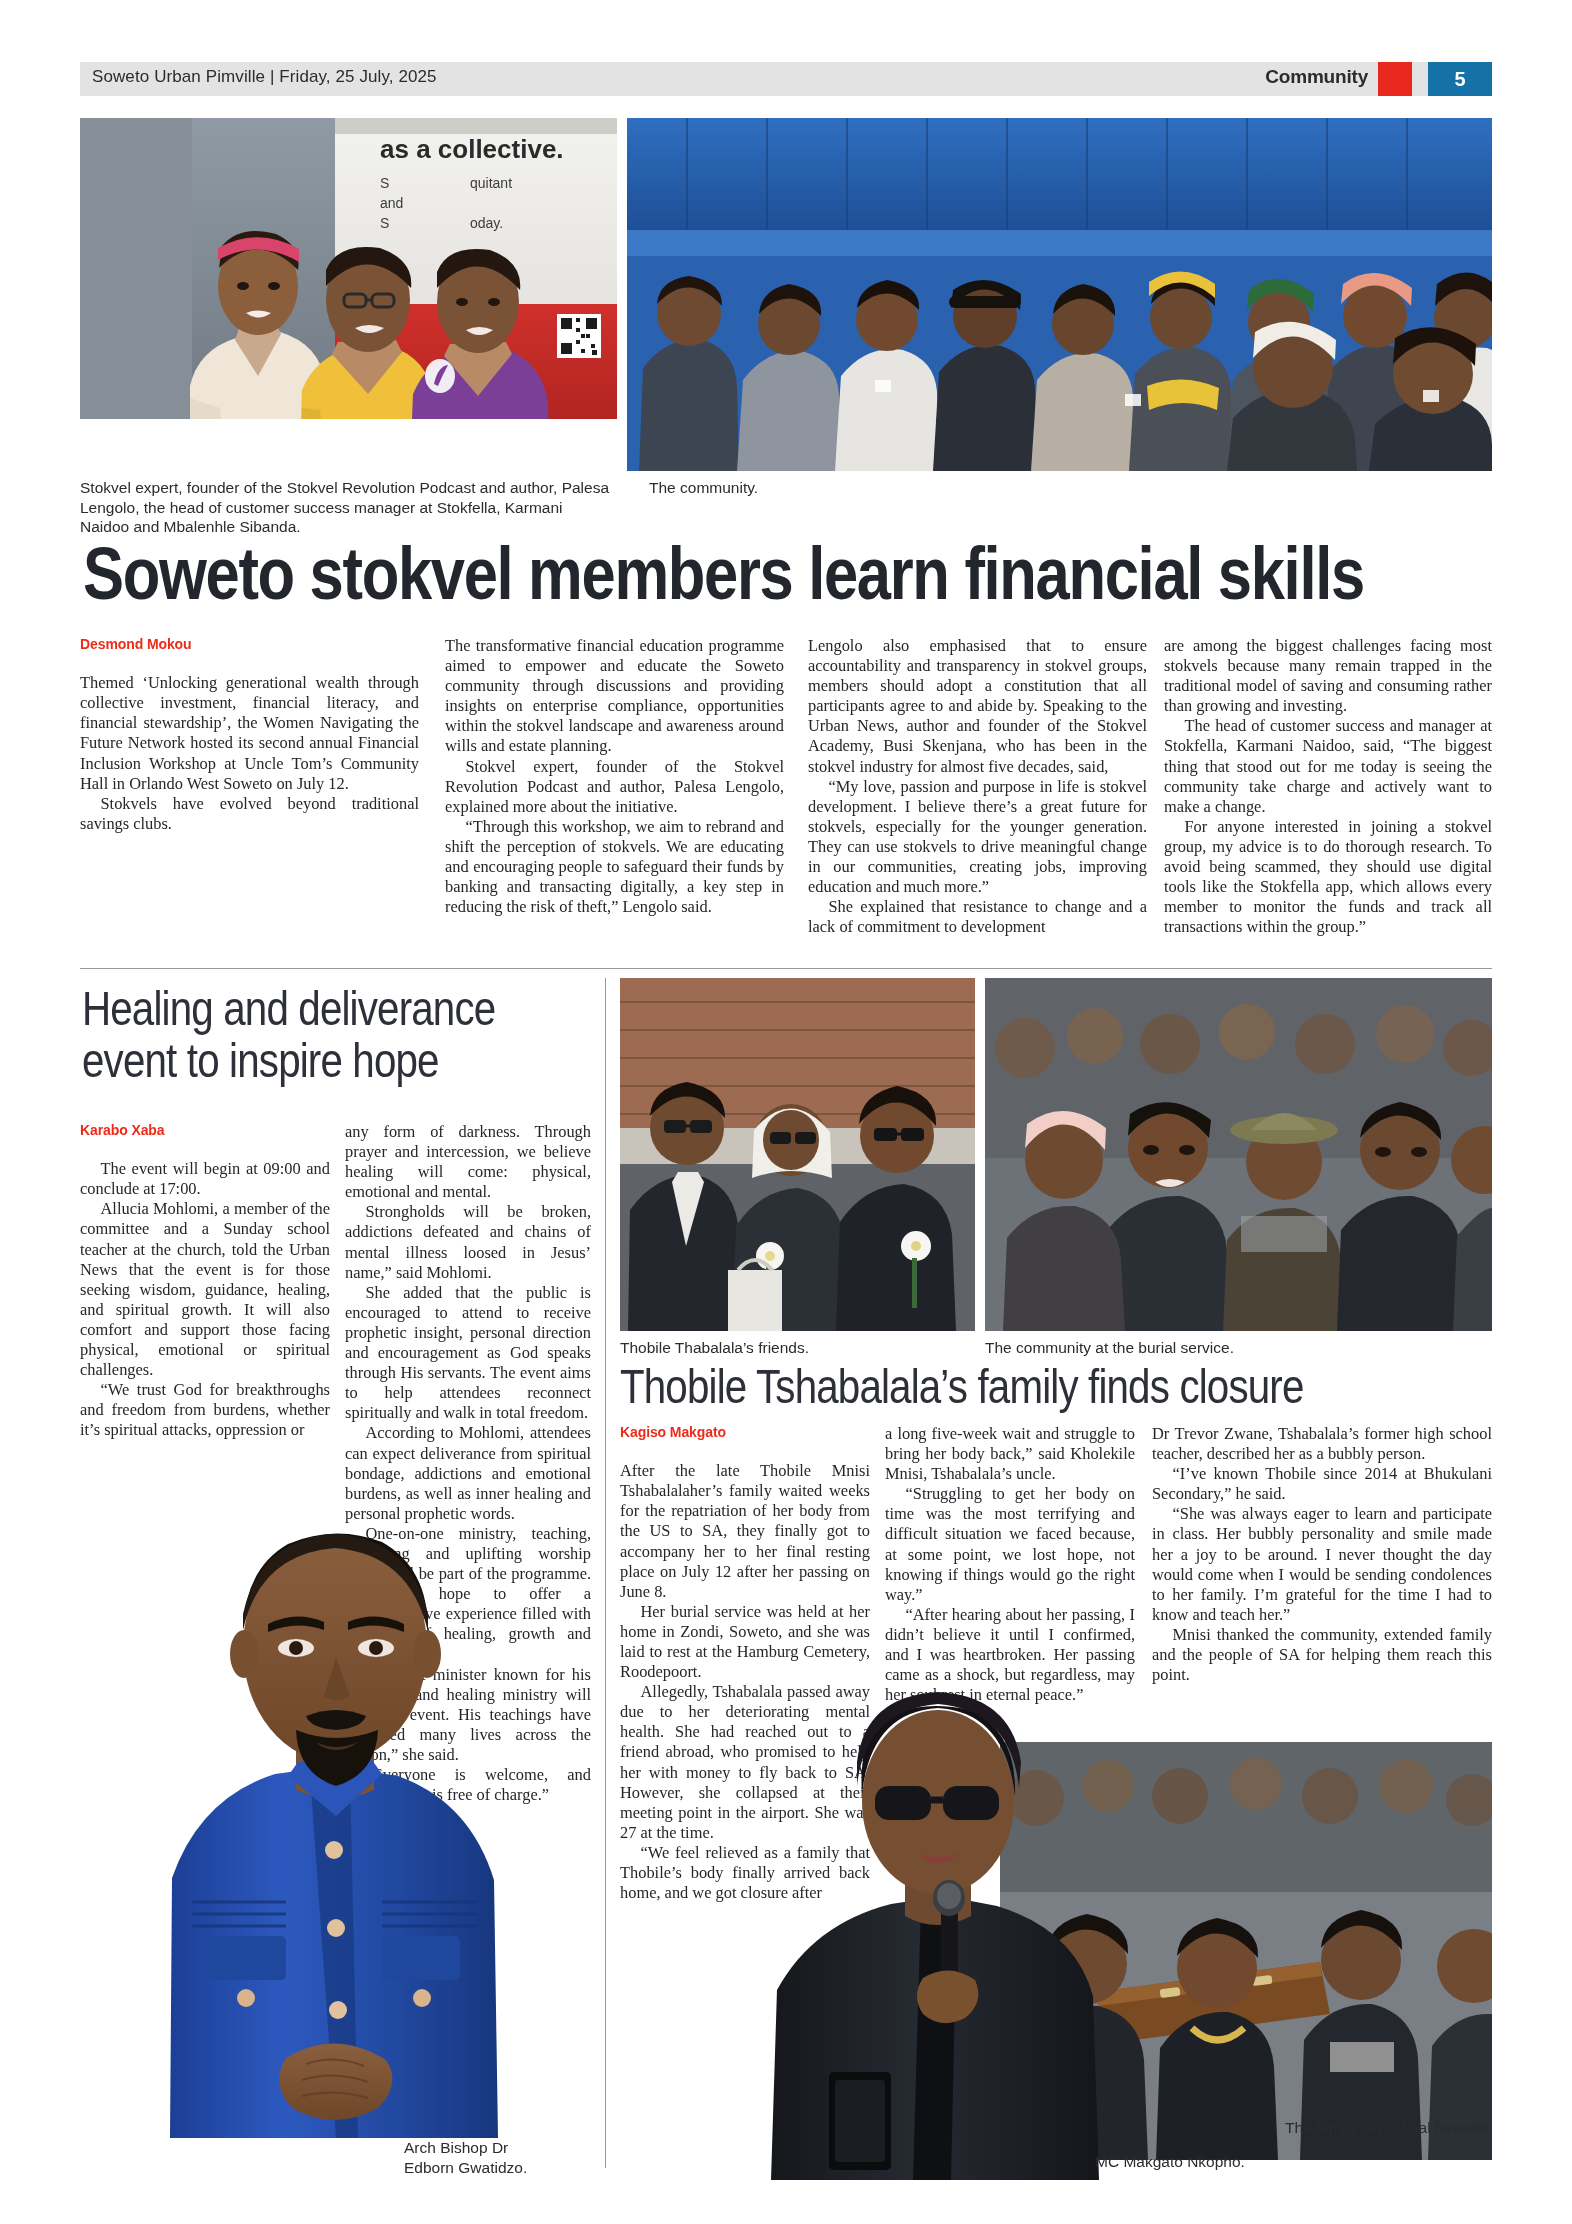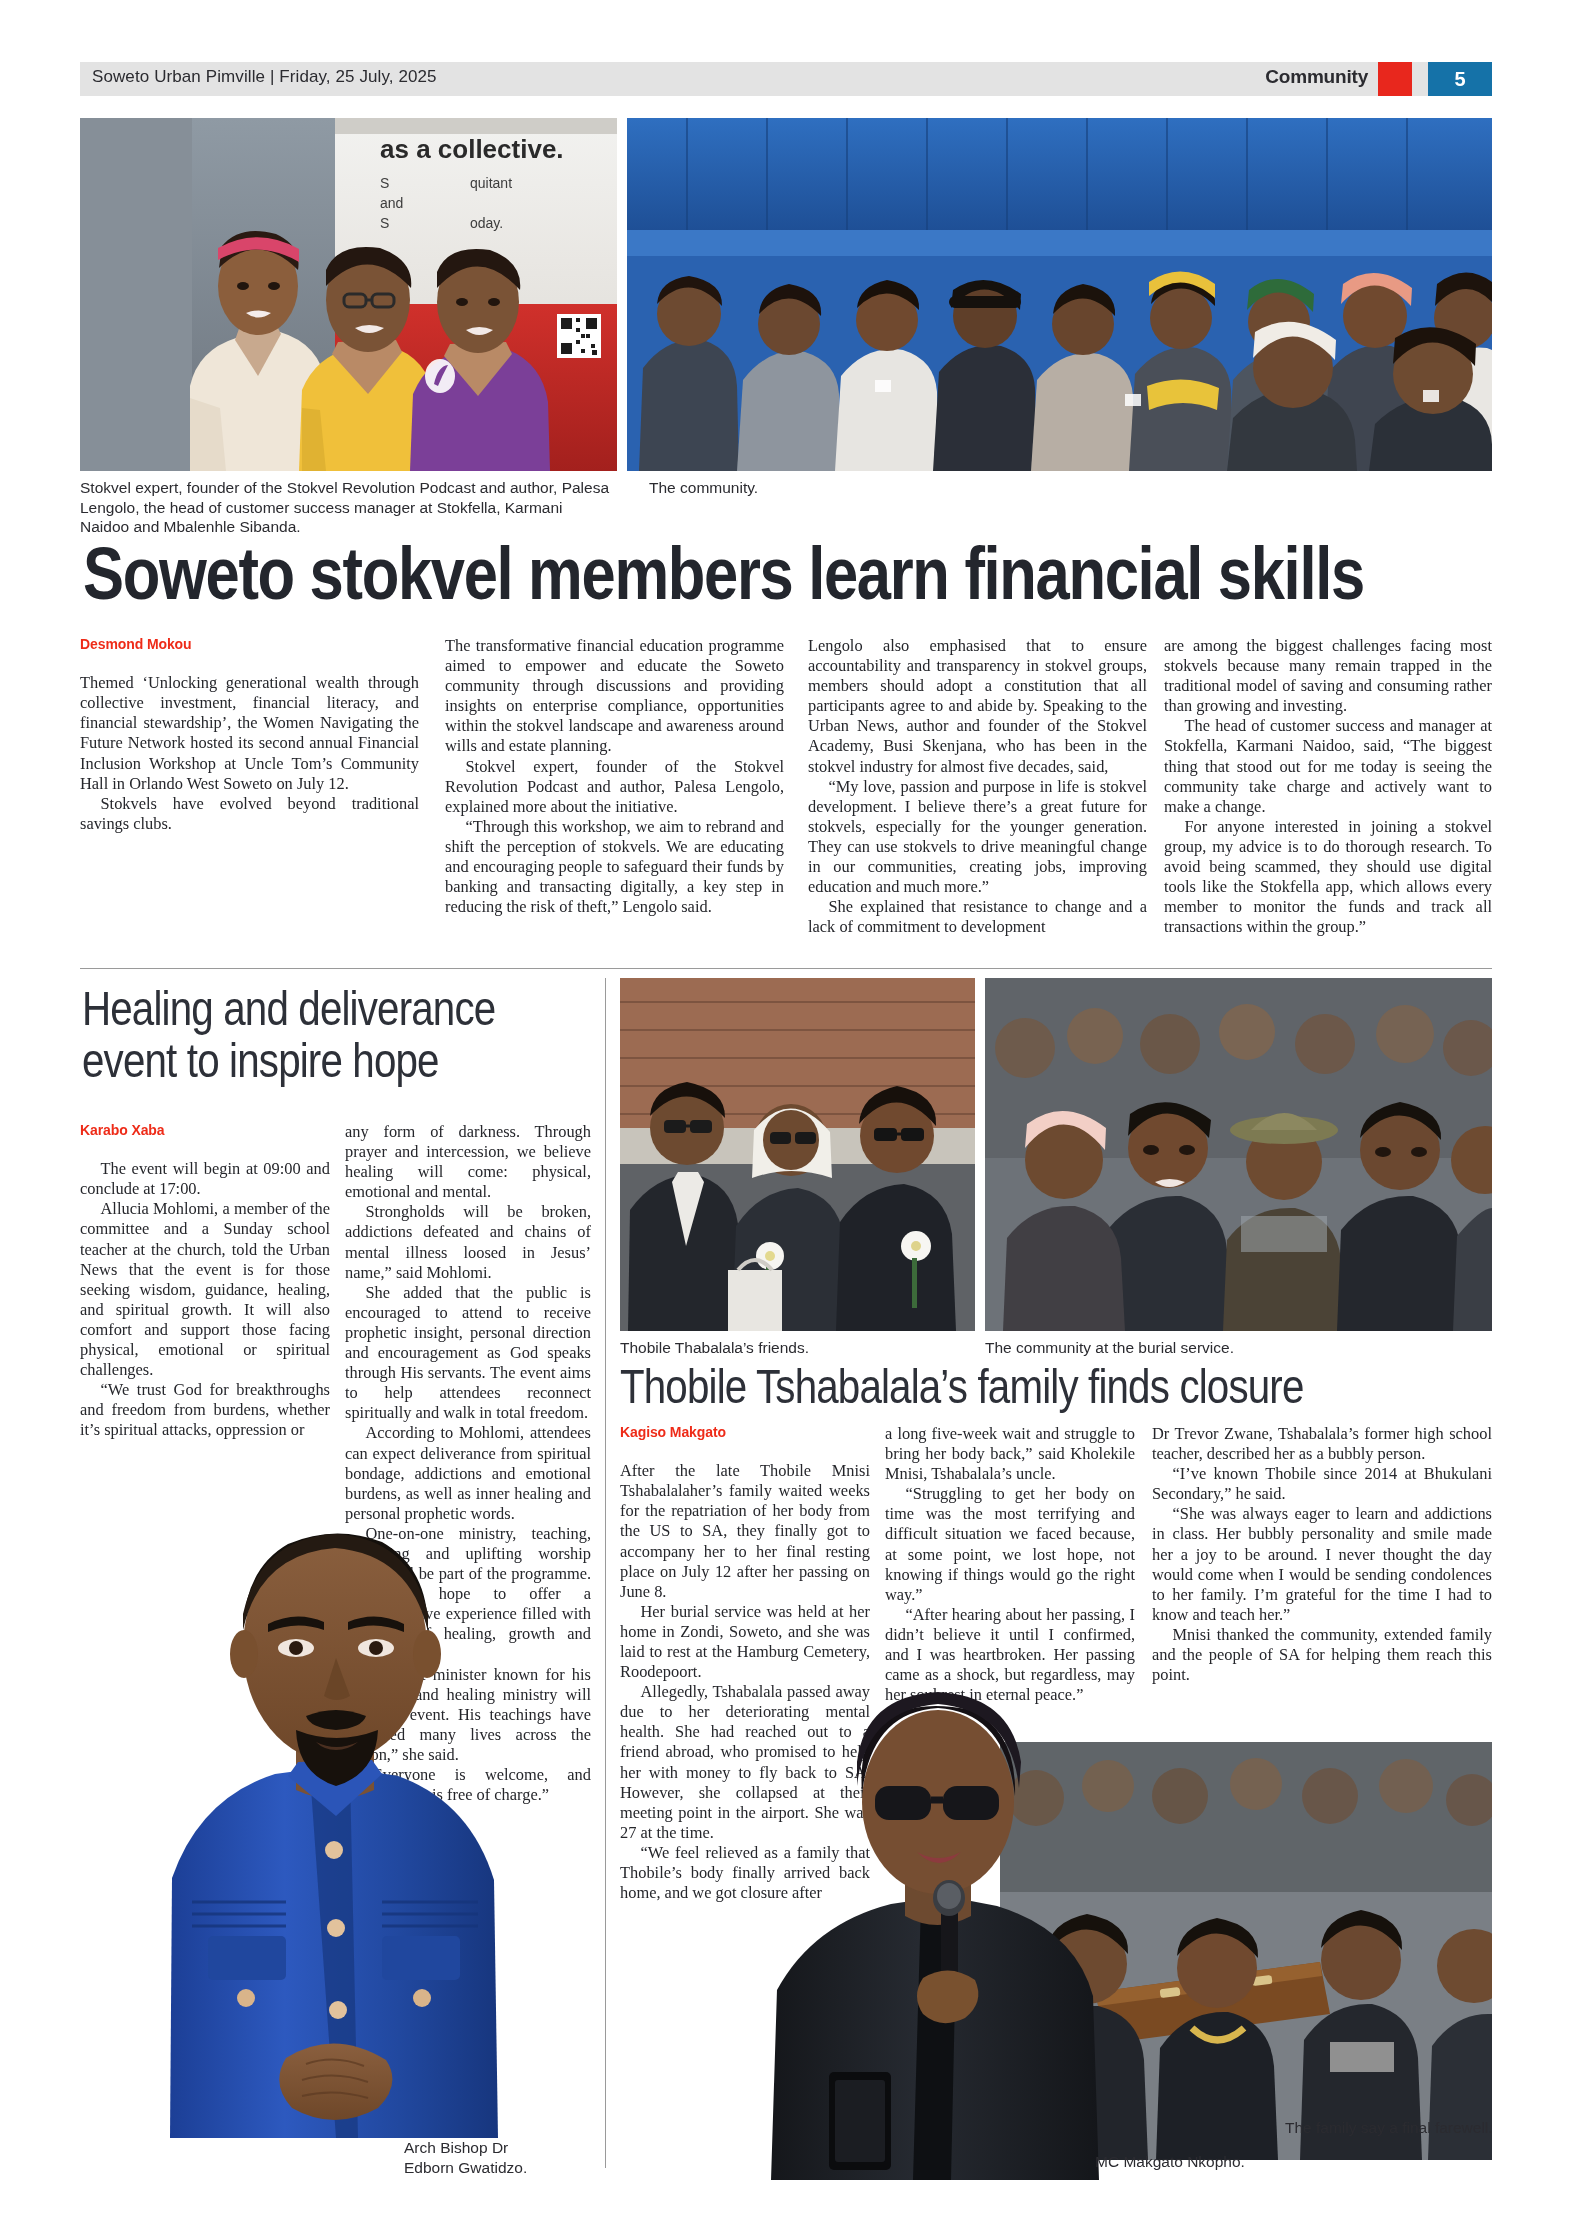--- a/index.html
+++ b/index.html
@@ -90,21 +90,21 @@
 
 <div class="page">
 
   <div class="masthead">
     <div class="masthead-left">Soweto Urban Pimville | Friday, 25 July, 2025</div>
     <div class="masthead-section">Community</div>
     <div class="masthead-redbox"></div>
     <div class="masthead-pagebox">5</div>
   </div>
 
-  <div class="photo" style="left:80px;top:118px;width:537px;height:353px;">
+  <div class="photo" style="left:80px;top:118px;width:537px;height:301px;">
     <svg width="537" height="353" viewBox="0 0 537 353" preserveAspectRatio="none">
       <defs>
         <linearGradient id="wallg" x1="0" y1="0" x2="0" y2="1">
           <stop offset="0" stop-color="#8f9aa4"></stop>
             <stop offset="1" stop-color="#6d757e"></stop>
         </linearGradient>
         <linearGradient id="bannerg" x1="0" y1="0" x2="0" y2="1">
           <stop offset="0" stop-color="#f2f2f0"></stop>
             <stop offset=".55" stop-color="#e9e7e3"></stop>
             <stop offset="1" stop-color="#e0ded9"></stop>
@@ -567,21 +567,21 @@
 
   <div class="col" style="left:885px;top:1424px;width:250px;">
     <p class="noind">a long five-week wait and struggle to bring her body back,” said Kholekile Mnisi, Tshabalala’s uncle.</p>
     <p>“Struggling to get her body on time was the most terrifying and difficult situation we faced because, at some point, we lost hope, not knowing if things would go the right way.”</p>
     <p>“After hearing about her passing, I didn’t believe it until I confirmed, and I was heartbroken. Her passing came as a shock, but regardless, may her soul rest in eternal peace.”</p>
   </div>
 
   <div class="col" style="left:1152px;top:1424px;width:340px;">
     <p class="noind">Dr Trevor Zwane, Tshabalala’s former high school teacher, described her as a bubbly person.</p>
     <p>“I’ve known Thobile since 2014 at Bhukulani Secondary,” he said.</p>
-    <p>“She was always eager to learn and addictions in class. Her bubbly personality and smile made her a joy to be around. I never thought the day would come when I would be sending condolences to her family. I’m grateful for the time I had to know and teach her.”</p>
+    <p>“She was always eager to learn and participate in class. Her bubbly personality and smile made her a joy to be around. I never thought the day would come when I would be sending condolences to her family. I’m grateful for the time I had to know and teach her.”</p>
     <p>Mnisi thanked the community, extended family and the people of SA for helping them reach this point.</p>
   </div>
 
   <div class="photo" style="left:1000px;top:1742px;width:492px;height:418px;">
     <svg width="492" height="418" viewBox="0 0 492 418" preserveAspectRatio="none">
       <rect width="492" height="418" fill="#7a7f85"></rect>
 
       <rect x="0" y="0" width="492" height="150" fill="#606569"></rect>
       <g opacity=".75">
         <circle cx="36" cy="56" r="28" fill="#6d543f"></circle>

